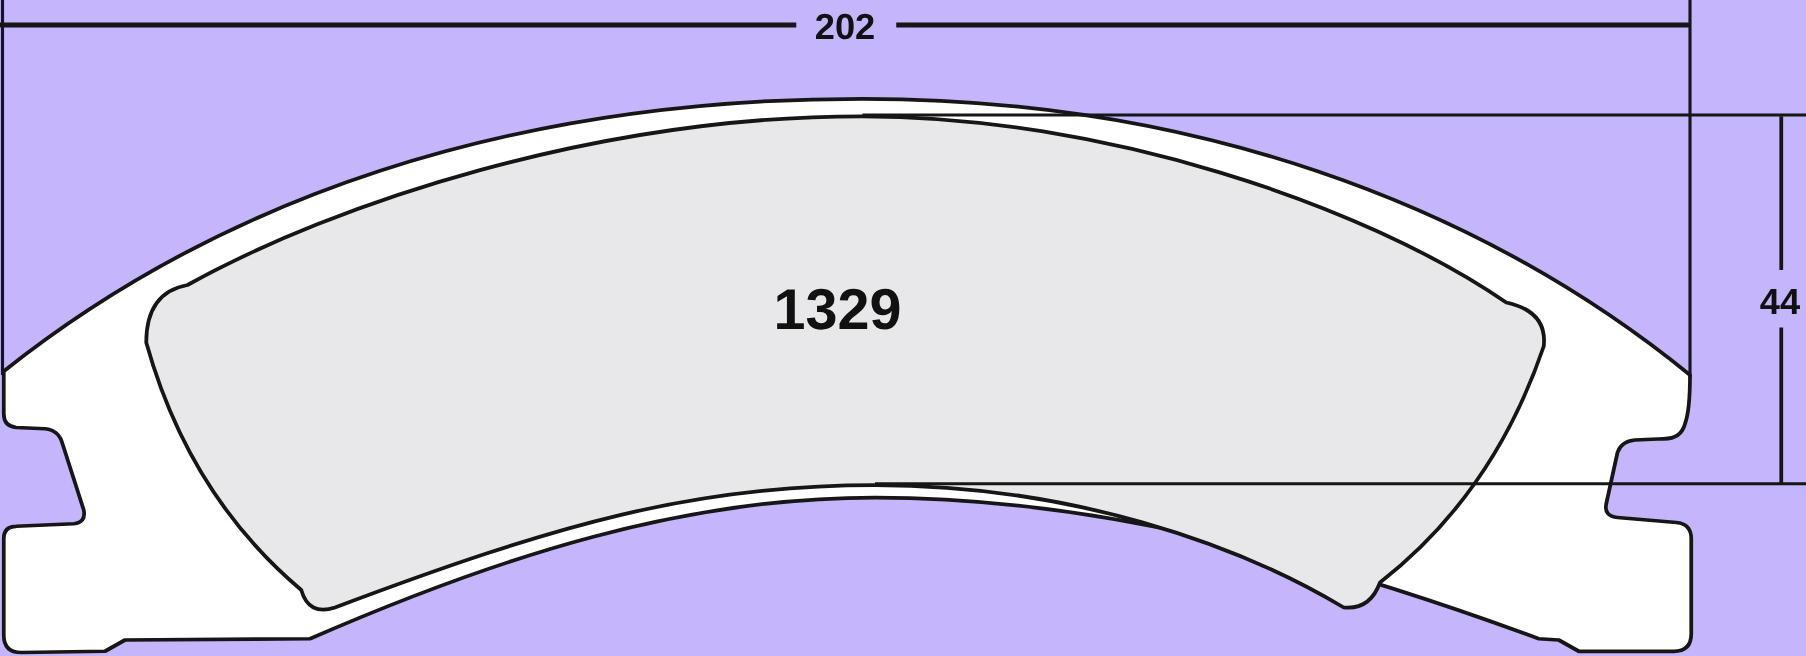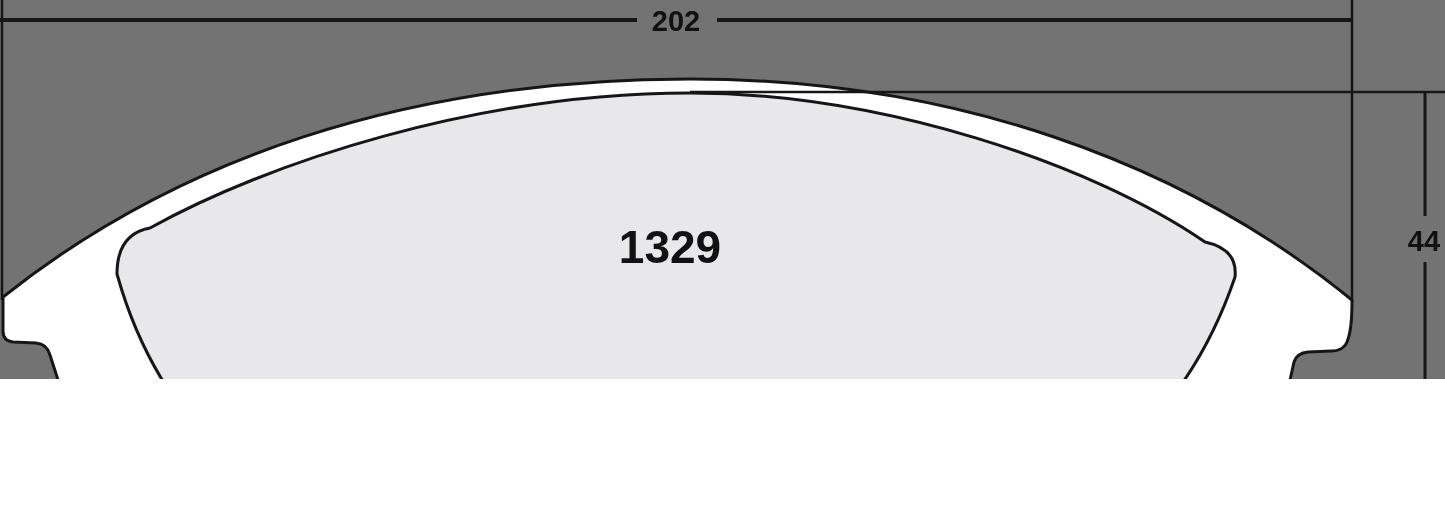--- a/index.html
+++ b/index.html
@@ -3,22 +3,22 @@
 <meta charset="utf-8">
 <style>
   html, body {
     margin: 0;
     padding: 0;
     background: #ffffff;
   }
   .canvas {
     position: relative;
     width: 1445px;
-    height: 379px;
-    background: #737373;
+    height: 525px;
+    background: #c4b5fd;
     overflow: hidden;
   }
   svg { display: block; }
   .outline {
     fill: #ffffff;
     stroke: #161616;
     stroke-width: 3;
     stroke-linejoin: round;
     stroke-linecap: round;
   }

